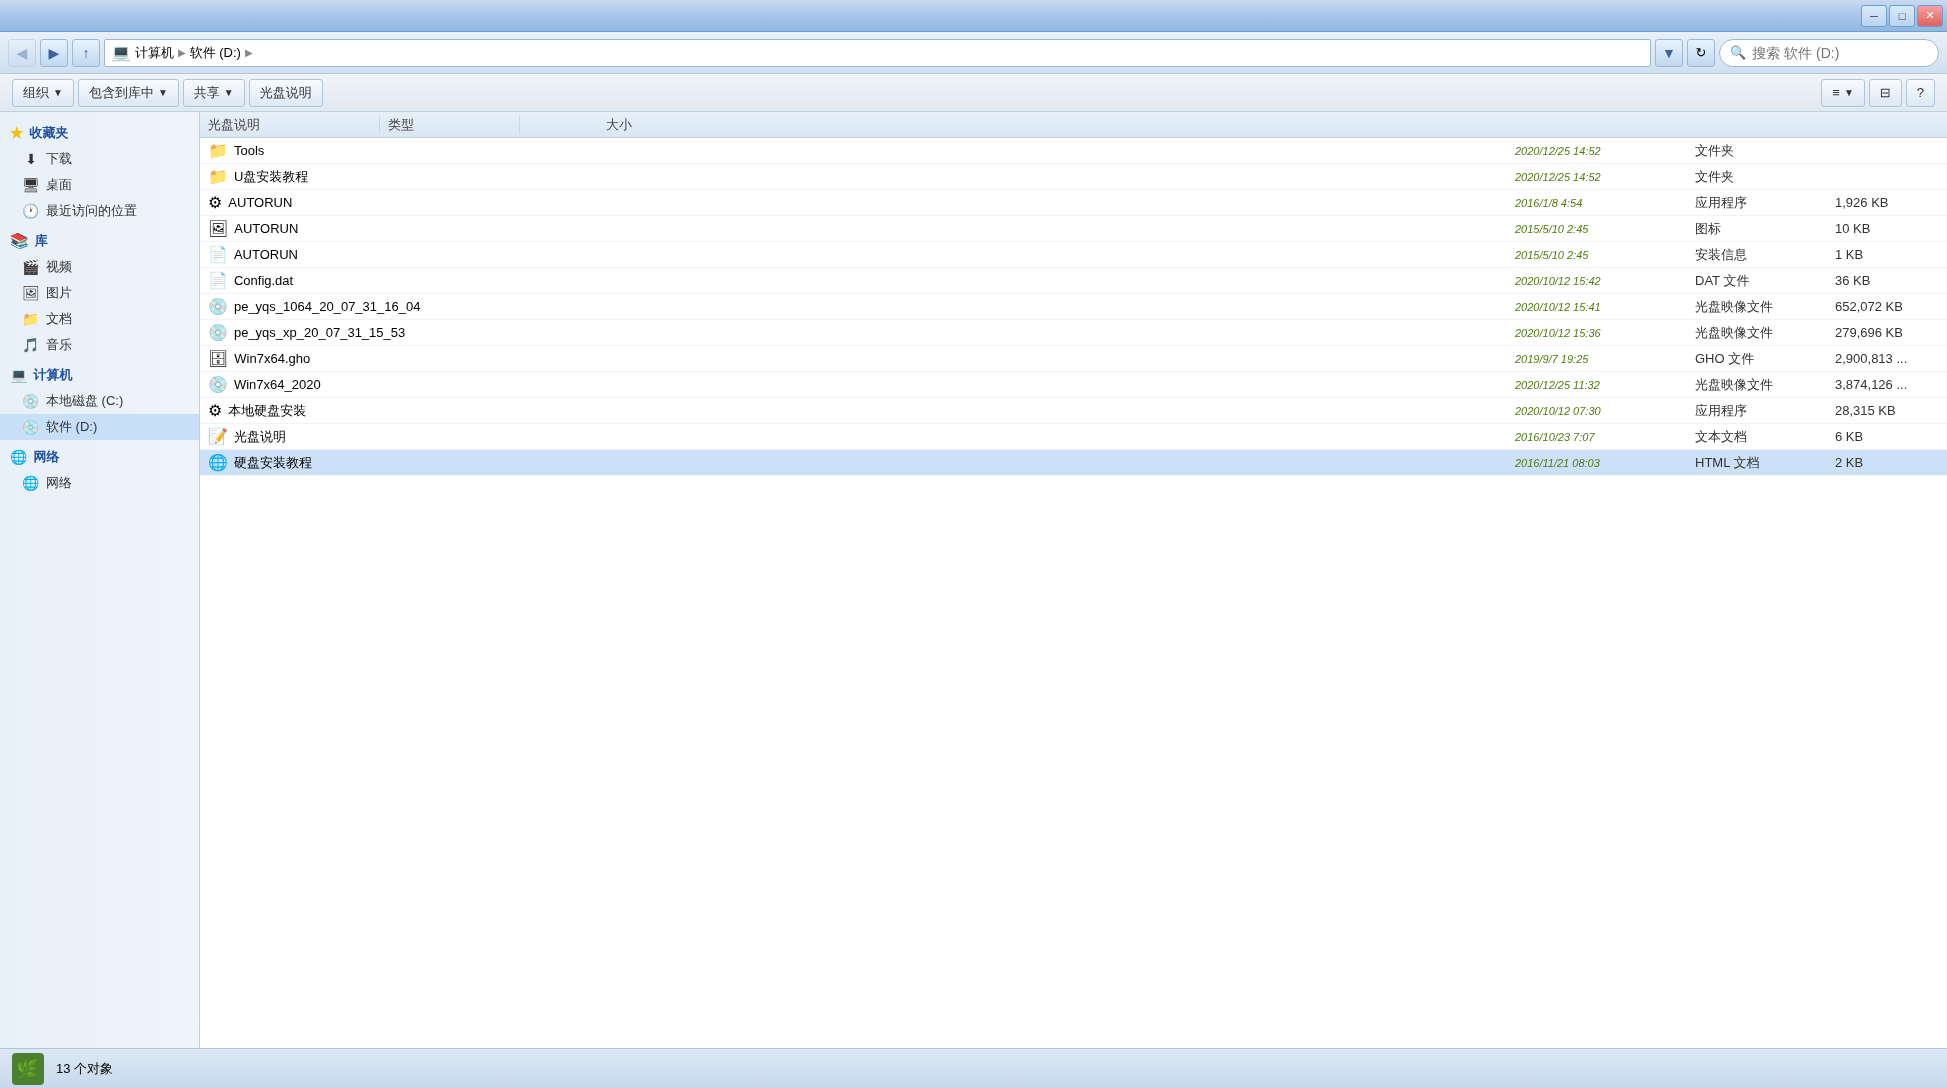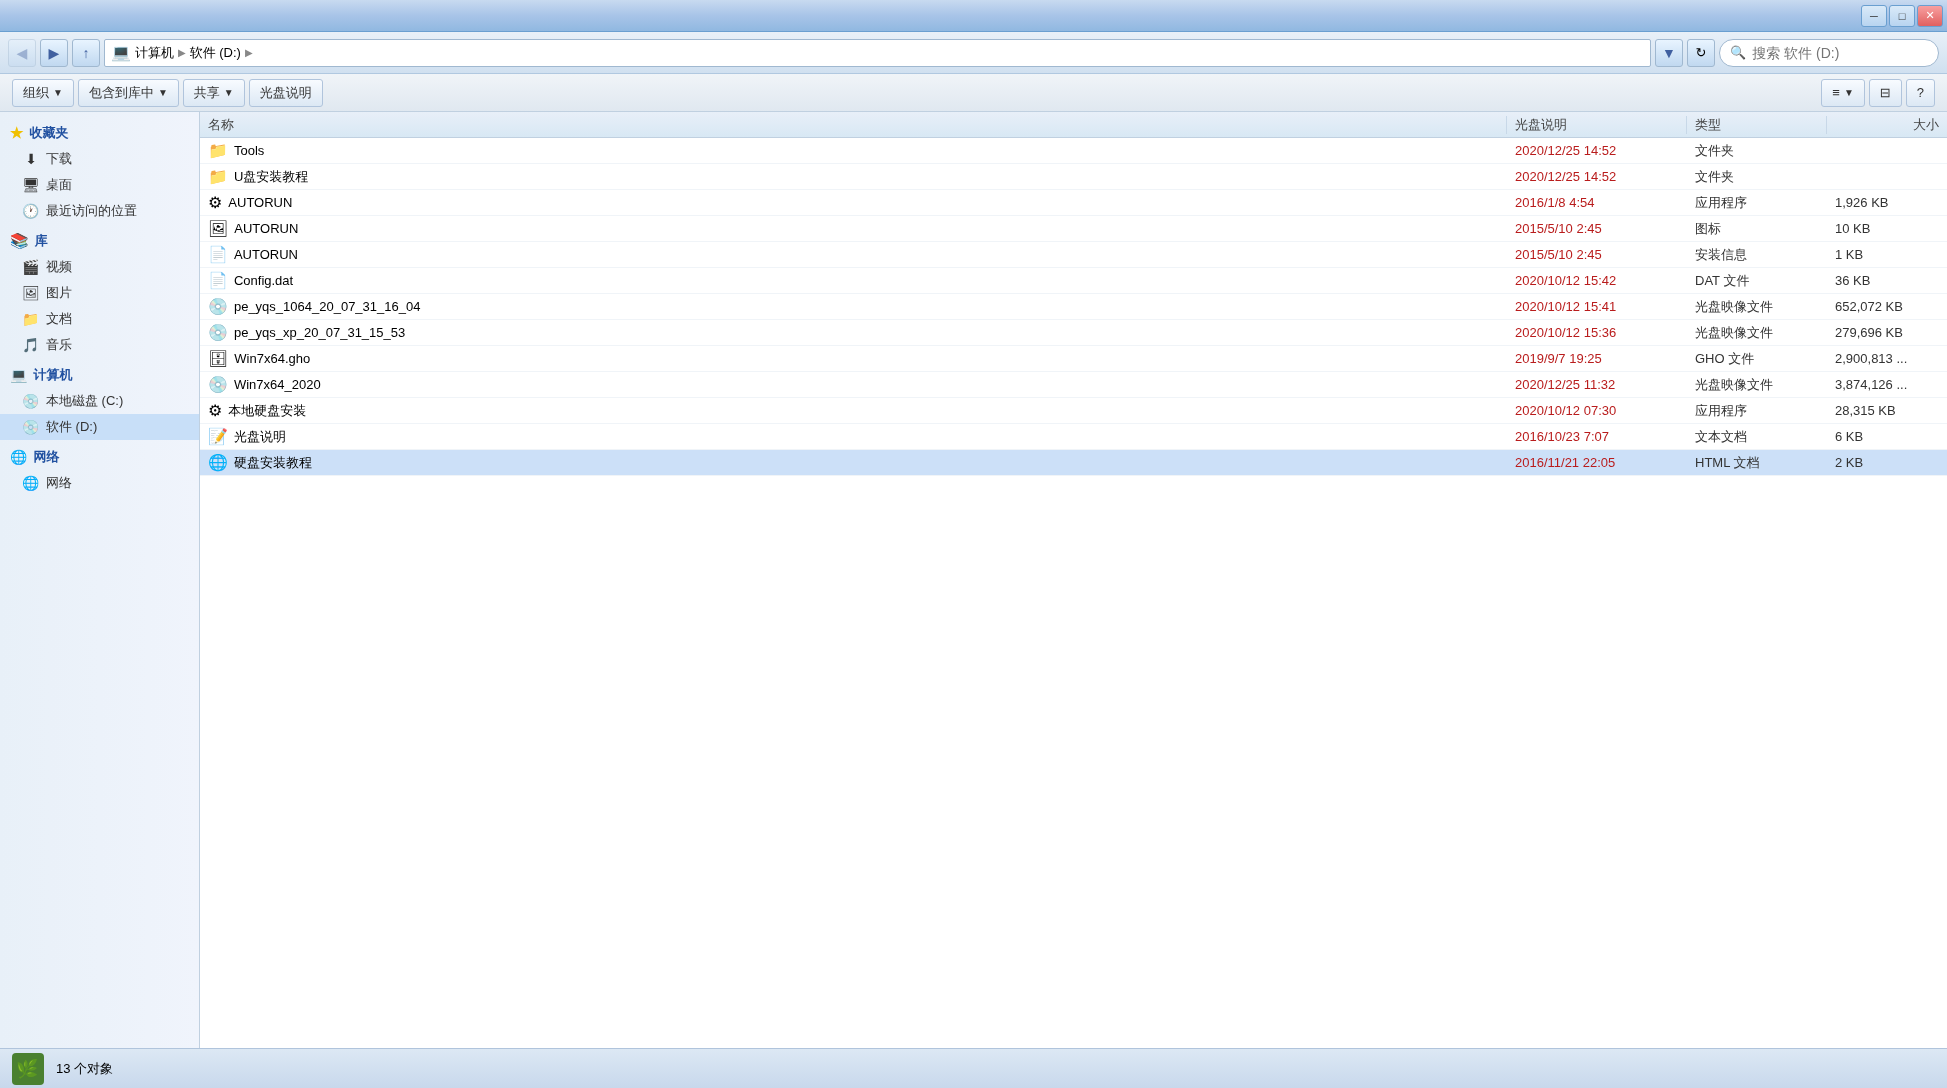--- a/index.html
+++ b/index.html
@@ -233,21 +233,21 @@
       flex: 1;
       min-width: 300px;
       padding: 0 8px;
       font-size: 13px;
       display: flex;
       align-items: center;
       gap: 6px;
       overflow: hidden;
       white-space: nowrap;
     }
-    .file-date { width: 180px; padding: 0 8px; font-size: 13px; color: #b91c1c; }
+    .file-date { width: 180px; padding: 0 8px; font-size: 11px; color: #4d7c0f; font-style: italic; }
     .file-type { width: 140px; padding: 0 8px; font-size: 13px; color: #333; }
     .file-size { width: 120px; padding: 0 8px; font-size: 13px; color: #333; text-align: left; }
 
     
     .statusbar {
       height: 40px;
       background: linear-gradient(to bottom, #dce8f4, #c8d8ec);
       border-top: 1px solid #b0c4dc;
       display: flex;
       align-items: center;
@@ -430,21 +430,20 @@
         <div class="sidebar-icon">
           <span style="font-size:14px;">🌐</span>
         </div>
         <span>网络</span>
       </div>
     </div>
   </div>
 
   <div class="filelist">
     <div class="filelist-header">
-      <div class="col-name">名称</div>
       <div class="col-date">光盘说明</div>
       <div class="col-type">类型</div>
       <div class="col-size">大小</div>
     </div>
 
     <div id="file-rows-container">
         <div class="file-row">
       <div class="file-name">
         <span style="font-size:16px;">📁</span>
         <span>Tools</span>
@@ -550,21 +549,21 @@
       </div>
       <div class="file-date">2016/10/23 7:07</div>
       <div class="file-type">文本文档</div>
       <div class="file-size">6 KB</div>
     </div>
         <div class="file-row selected">
       <div class="file-name">
         <span style="font-size:16px;">🌐</span>
         <span>硬盘安装教程</span>
       </div>
-      <div class="file-date">2016/11/21 22:05</div>
+      <div class="file-date">2016/11/21 08:03</div>
       <div class="file-type">HTML 文档</div>
       <div class="file-size">2 KB</div>
     </div>
       </div>
   </div>
 </div>
 
 <div class="statusbar">
   <div class="status-icon">🌿</div>
   <span>13 个对象</span>

